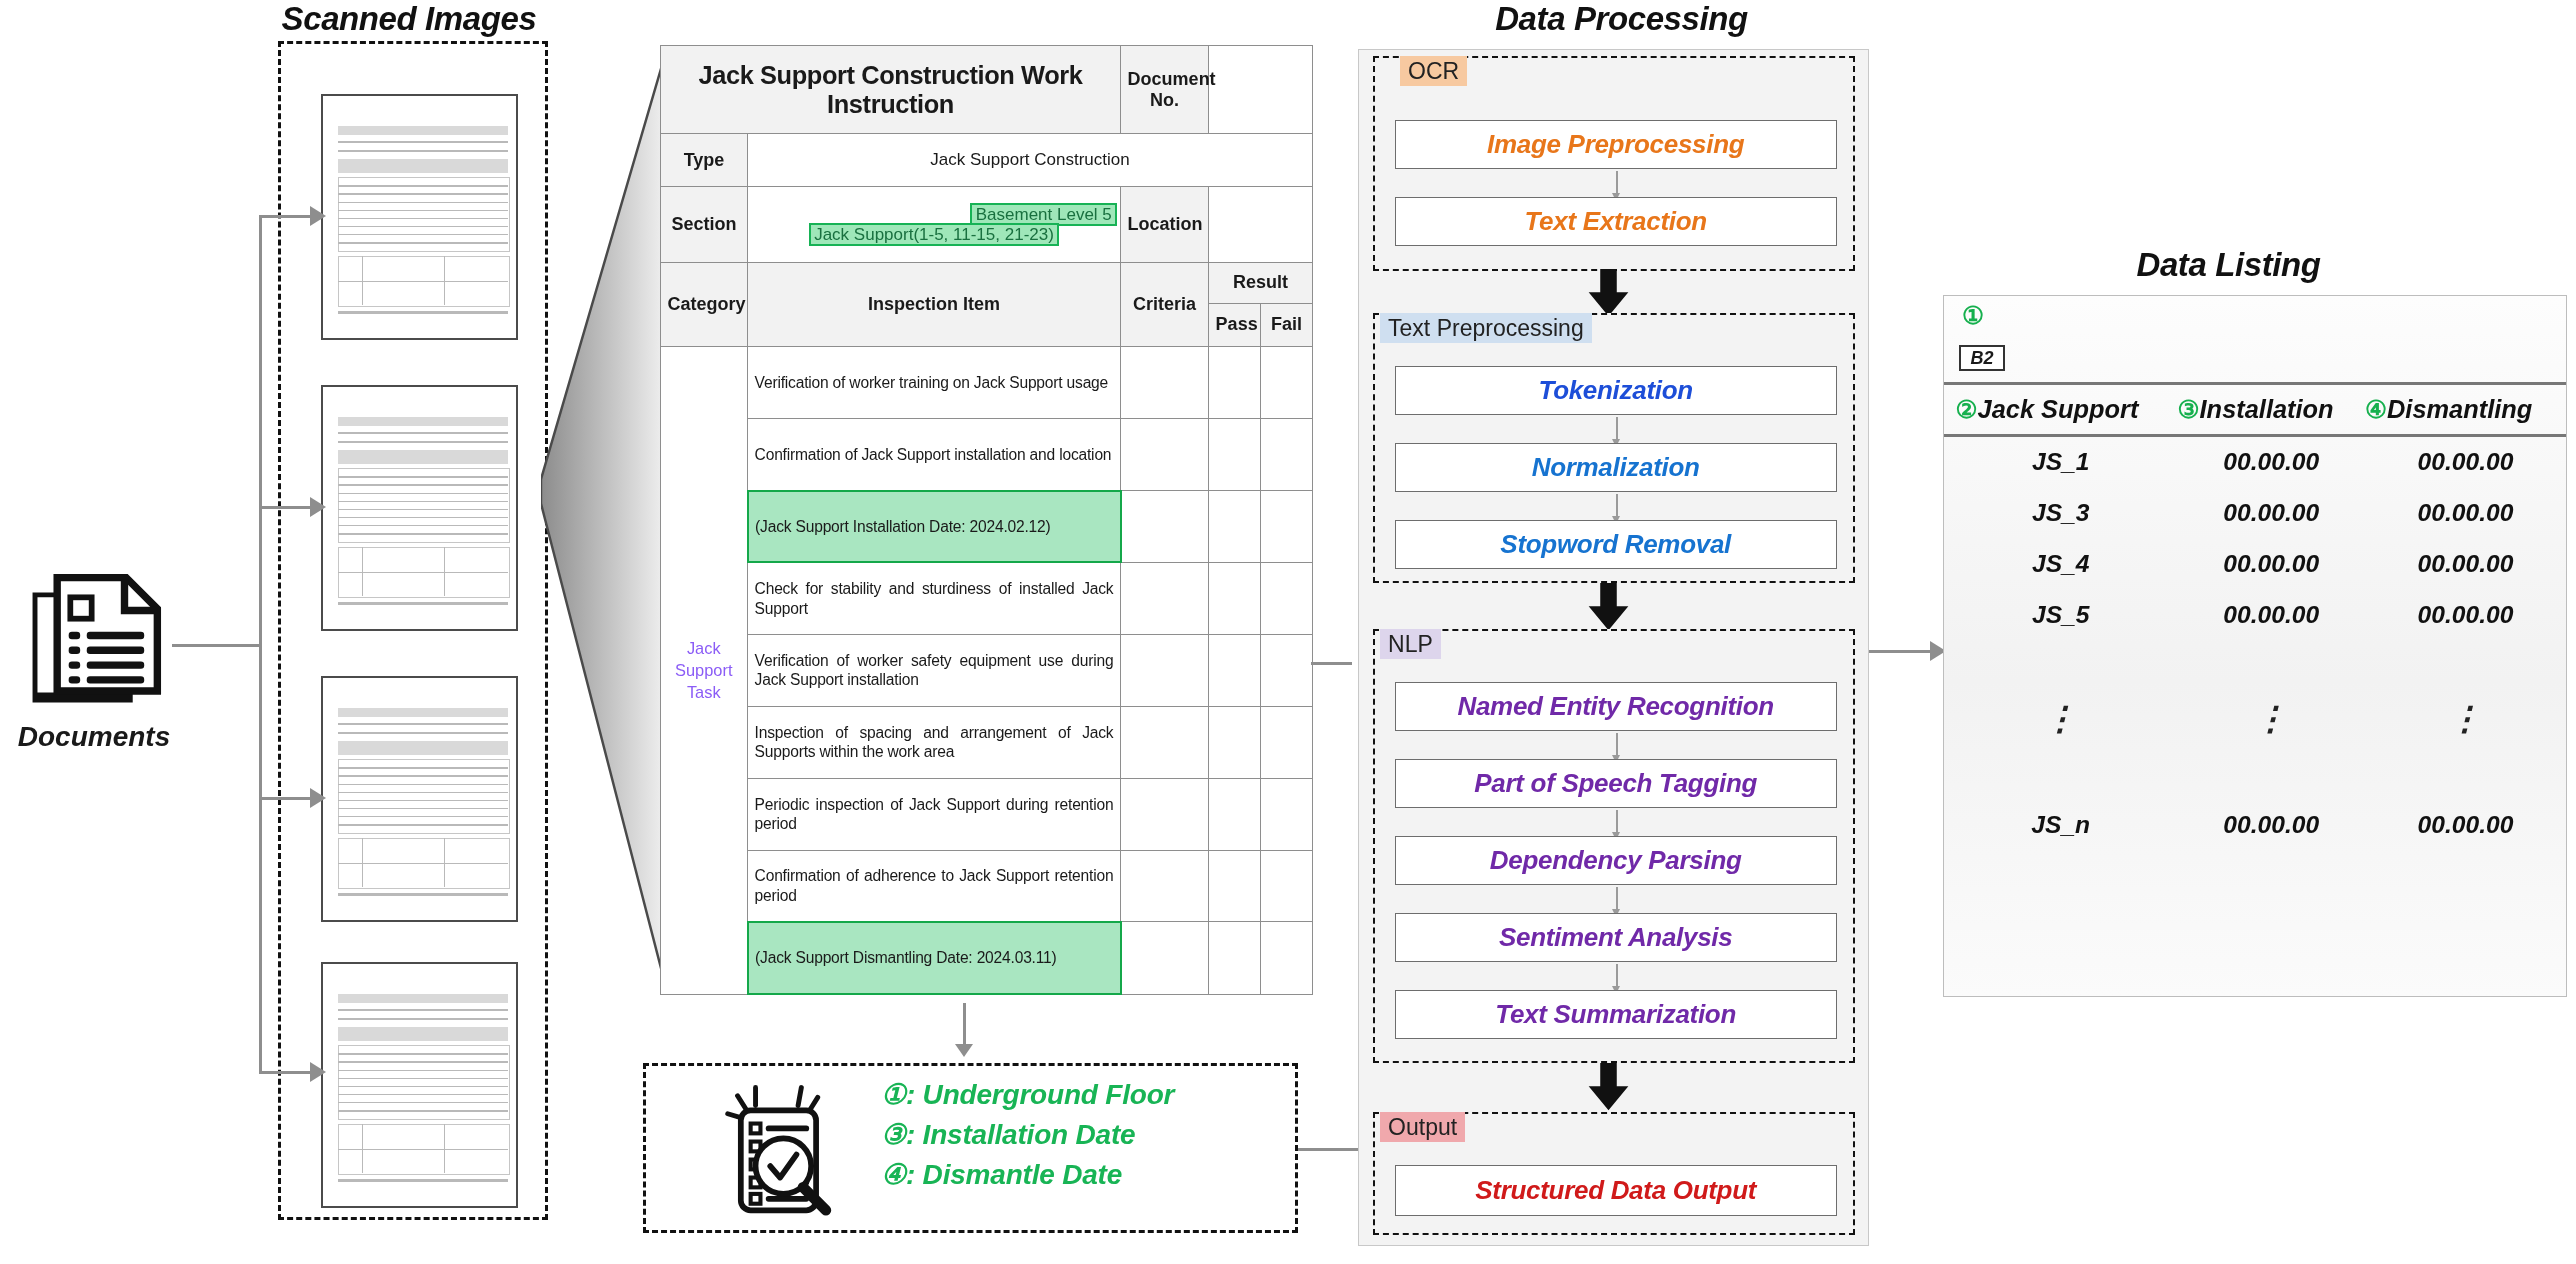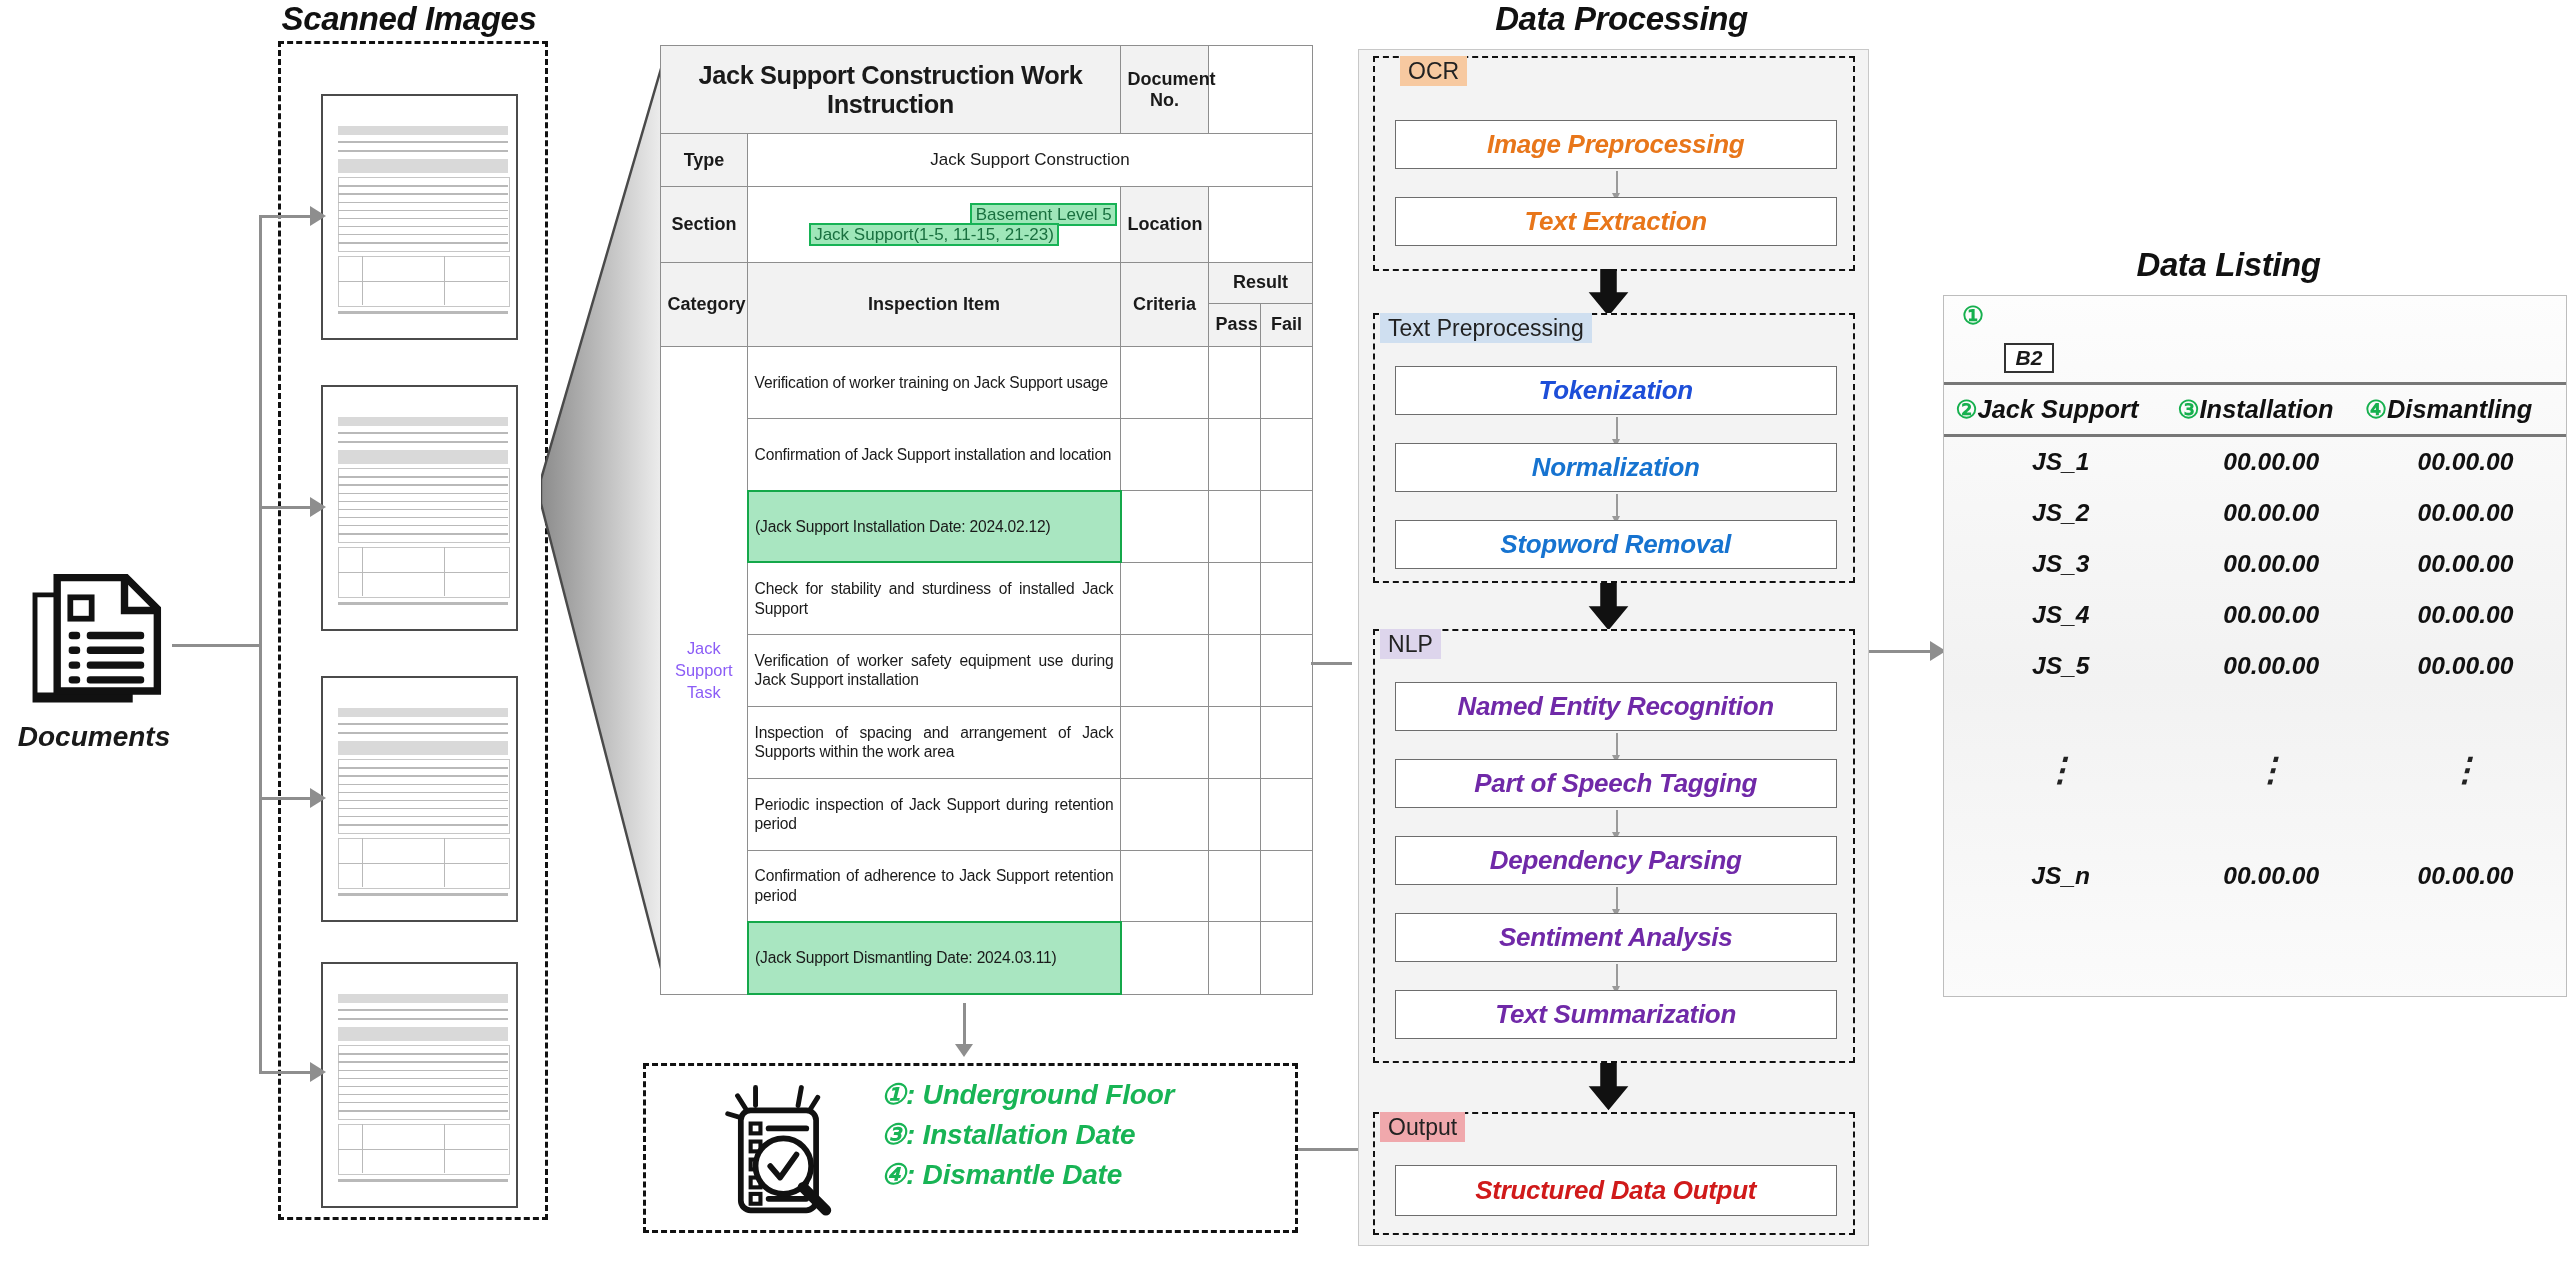--- a/index.html
+++ b/index.html
@@ -47,21 +47,21 @@
   .fat-arrow{position:absolute;}
 
   
   #listbox{position:absolute;border:1.6px solid #bdbdbd;background:linear-gradient(#fdfdfd,#f2f2f2 55%,#fbfbfb);}
   #listtbl{width:100%;border-collapse:collapse;font-style:italic;font-weight:bold;}
   #listtbl td{padding:0;}
   .lhdr{font-size:25.4px;white-space:nowrap;color:#111;}
   .lcell{font-size:24.6px;text-align:center;color:#111;}
   .circ{display:inline-block;font-style:normal;font-weight:bold;color:#16b04e;font-size:24.6px;}
   .b2{display:inline-block;border:2.5px solid #333;background:#fff;padding:0.8px 9.8px;
-      font-style:italic;font-weight:bold;font-size:21px;margin-left:45px;}
+      font-style:italic;font-weight:bold;font-size:18px;}
   .rule{height:2.5px;background:#777;}
   .rule2{height:3.3px;background:#777;}
   .dots{font-size:33px;letter-spacing:1.6px;text-align:center;line-height:0.34;color:#222;}
 
   
   .legend-line{font-style:italic;font-weight:bold;font-size:28px;color:#18b455;white-space:nowrap;
                letter-spacing:-0.2px;line-height:1.42;}
   .lcirc{font-style:italic;font-weight:bold;}
 
   .conn{position:absolute;background:#8e8e8e;}
@@ -451,25 +451,20 @@
           <td colspan="3">
             <div class="rule2"></div>
           </td>
         </tr>
     <tr style="height:51px">
       <td class="lcell">JS_1</td>
       <td class="lcell">00.00.00</td>
       <td class="lcell">00.00.00</td>
     </tr>
     <tr style="height:51px">
-      <td class="lcell">JS_2</td>
-      <td class="lcell">00.00.00</td>
-      <td class="lcell">00.00.00</td>
-    </tr>
-    <tr style="height:51px">
       <td class="lcell">JS_3</td>
       <td class="lcell">00.00.00</td>
       <td class="lcell">00.00.00</td>
     </tr>
     <tr style="height:51px">
       <td class="lcell">JS_4</td>
       <td class="lcell">00.00.00</td>
       <td class="lcell">00.00.00</td>
     </tr>
     <tr style="height:51px">

